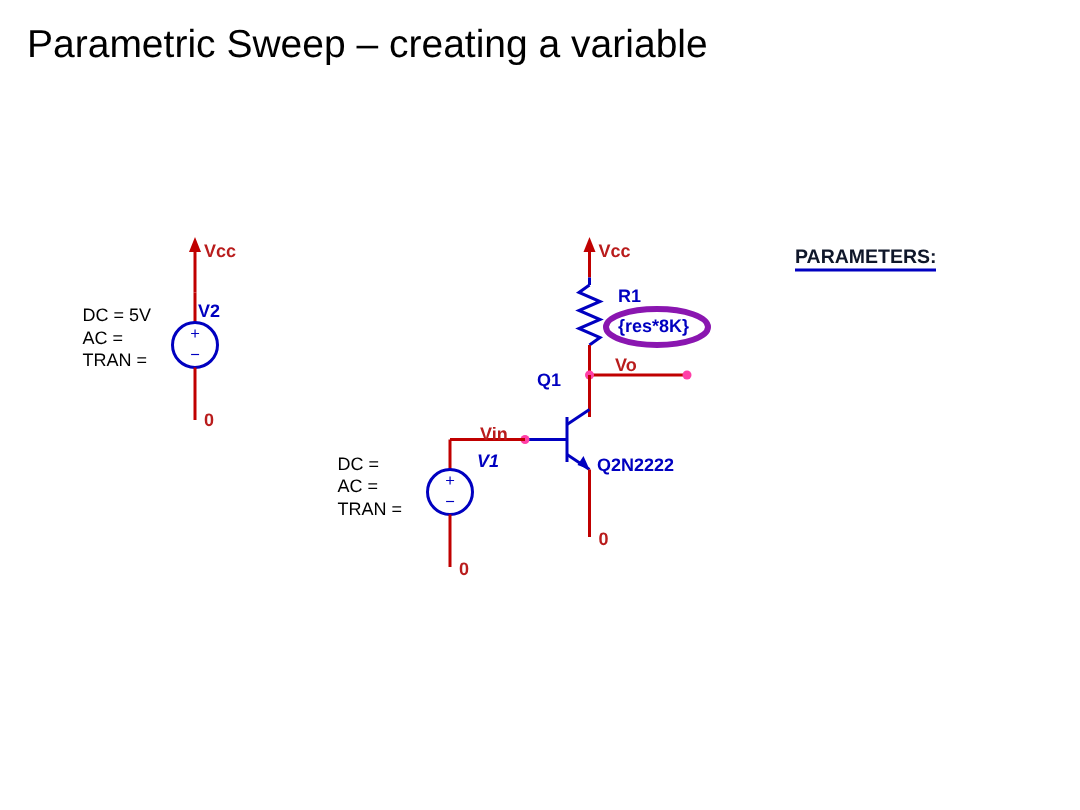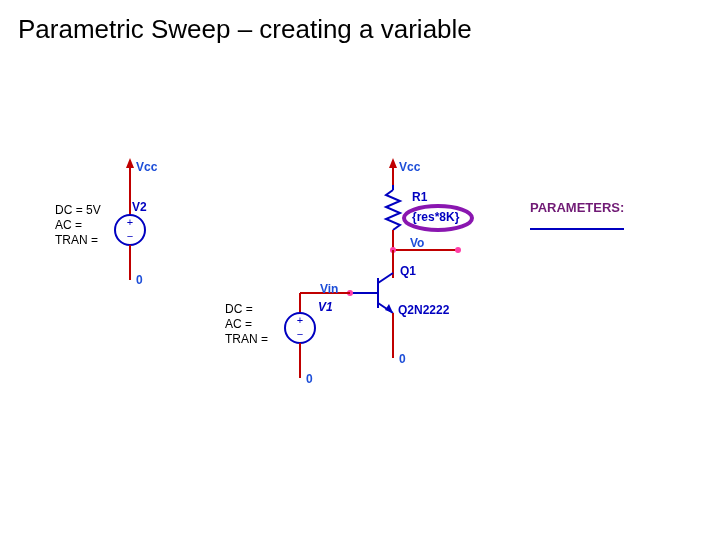--- a/index.html
+++ b/index.html
@@ -25,30 +25,29 @@
     width: 720px;
     height: 540px;
   }
   .lbl {
     position: absolute;
     font-size: 12px;
     color: #000;
     white-space: pre;
     line-height: 1.3;
   }
-  .txt-red { color: #1d4ed8; font-weight: bold; }
+  .txt-red { color: #b91c1c; font-weight: bold; }
   .txt-blue { color: #0000c0; font-weight: bold; }
   .params {
     position: absolute;
-    color: #701a75;
+    color: #0f172a;
     font-weight: bold;
     font-size: 13px;
     border-bottom: 2px solid #0000c0;
-    padding-bottom: 13px;
-    margin-top: 37px;
+    padding-bottom: 1px;
   }
 </style>
 </head>
 <body>
 
 <div class="title">Parametric Sweep – creating a variable</div>
 
 <svg class="canvas" viewBox="0 0 720 540">
 
   <line x1="130" y1="165" x2="130" y2="195" stroke="#c00000" stroke-width="2"></line>
@@ -106,21 +105,21 @@
 <div class="lbl txt-blue" style="left:132px; top:200px;">V2</div>
 <div class="lbl" style="left:55px; top:203px;text-align:right;">DC = 5V</div>
 <div class="lbl" style="left:55px; top:218px;">AC =</div>
 <div class="lbl" style="left:55px; top:233px;">TRAN =</div>
 <div class="lbl txt-red" style="left:136px; top:273px;">0</div>
 
 <div class="lbl txt-red" style="left:399px; top:160px;">Vcc</div>
 <div class="lbl txt-blue" style="left:412px; top:190px;">R1</div>
 <div class="lbl txt-blue" style="left:412px; top:210px;">{res*8K}</div>
 <div class="lbl txt-red" style="left:410px; top:236px;">Vo</div>
-<div class="lbl txt-blue" style="left:358px; top:264px;margin-left:42px;">Q1</div>
+<div class="lbl txt-blue" style="left:358px; top:246px;">Q1</div>
 <div class="lbl txt-blue" style="left:398px; top:303px;">Q2N2222</div>
 <div class="lbl txt-red" style="left:320px; top:282px;">Vin</div>
 <div class="lbl txt-blue" style="left:318px; top:300px;font-style:italic;">V1</div>
 <div class="lbl" style="left:225px; top:302px;">DC =</div>
 <div class="lbl" style="left:225px; top:317px;">AC =</div>
 <div class="lbl" style="left:225px; top:332px;">TRAN =</div>
 <div class="lbl txt-red" style="left:306px; top:372px;">0</div>
 <div class="lbl txt-red" style="left:399px; top:352px;">0</div>
 
 <div class="params" style="left:530px; top:163px;">PARAMETERS:</div>

